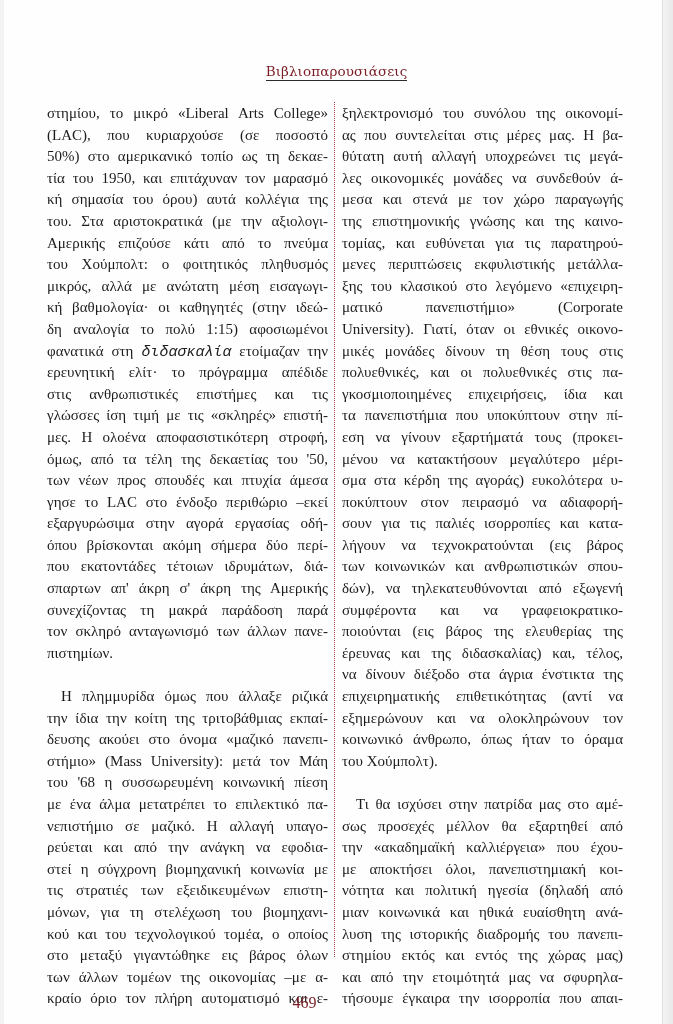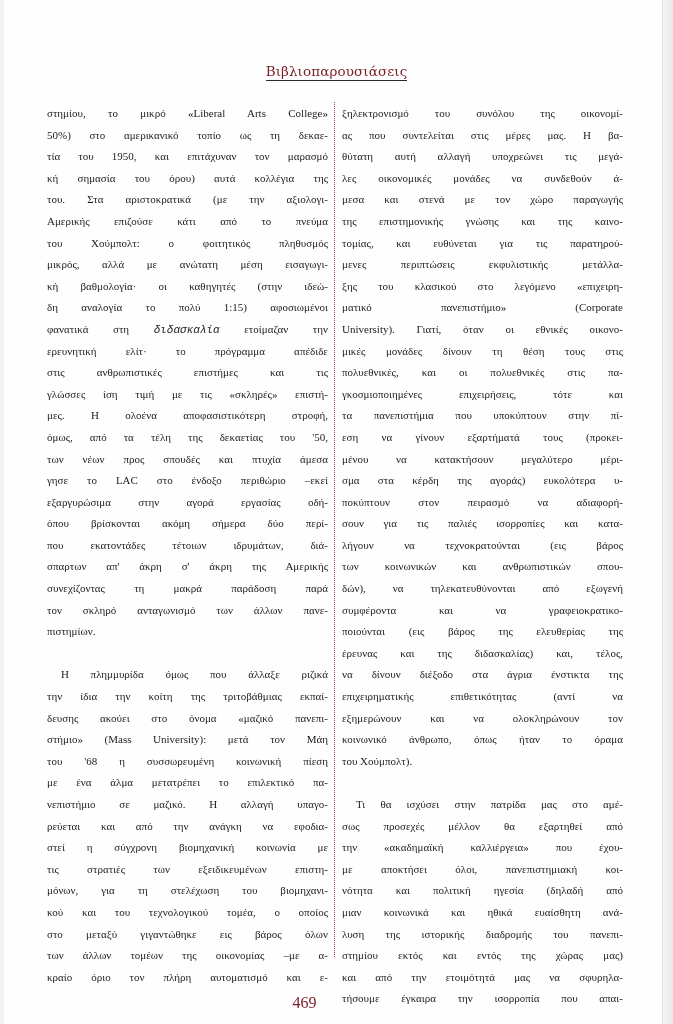--- a/index.html
+++ b/index.html
@@ -23,21 +23,21 @@
     font-family: "DejaVu Serif", serif;
     font-size: 13.5px; color: #7a1c24;
     letter-spacing: 0.1px;
   }
   .running-head span {
     border-bottom: 1px solid #2b2b2b; padding-bottom: 1px;
   }
   .col {
     position: absolute; top: 103px;
     font-family: "Liberation Serif", serif;
-    font-size: 11px; line-height: 21.6px; color: #1c1c1c;
+    font-size: 15px; line-height: 21.6px; color: #1c1c1c;
   }
   .col.left { left: 47px; width: 281px; }
   .col.right { left: 342px; width: 281px; }
   .line {
     display: block; white-space: nowrap;
     text-align: justify; text-align-last: justify;
     height: 21.6px;
   }
   .line.last { text-align-last: left; }
   .line.indent { padding-left: 14px; }
@@ -63,20 +63,21 @@
 
   <div class="running-head">
     <span>Βιβλιοπαρουσιάσεις</span>
   </div>
 
   <div class="divider"></div>
 
   <div class="col left">
     <div>
       <span class="line">στημίου, το μικρό «Liberal Arts College»</span>
+      <span class="line">(LAC), που κυριαρχούσε (σε ποσοστό</span>
       <span class="line">50%) στο αμερικανικό τοπίο ως τη δεκαε-</span>
       <span class="line">τία του 1950, και επιτάχυναν τον μαρασμό</span>
       <span class="line">κή σημασία του όρου) αυτά κολλέγια της</span>
       <span class="line">του. Στα αριστοκρατικά (με την αξιολογι-</span>
       <span class="line">Αμερικής επιζούσε κάτι από το πνεύμα</span>
       <span class="line">του Χούμπολτ: ο φοιτητικός πληθυσμός</span>
       <span class="line">μικρός, αλλά με ανώτατη μέση εισαγωγι-</span>
       <span class="line">κή βαθμολογία· οι καθηγητές (στην ιδεώ-</span>
       <span class="line">δη αναλογία το πολύ 1:15) αφοσιωμένοι</span>
       <span class="line"><span>φανατικά στη</span> <em>διδασκαλία</em> <span>ετοίμαζαν την</span></span>
@@ -123,21 +124,21 @@
       <span class="line">λες οικονομικές μονάδες να συνδεθούν ά-</span>
       <span class="line">μεσα και στενά με τον χώρο παραγωγής</span>
       <span class="line">της επιστημονικής γνώσης και της καινο-</span>
       <span class="line">τομίας, και ευθύνεται για τις παρατηρού-</span>
       <span class="line">μενες περιπτώσεις εκφυλιστικής μετάλλα-</span>
       <span class="line">ξης του κλασικού στο λεγόμενο «επιχειρη-</span>
       <span class="line">ματικό πανεπιστήμιο» (Corporate</span>
       <span class="line">University). Γιατί, όταν οι εθνικές οικονο-</span>
       <span class="line">μικές μονάδες δίνουν τη θέση τους στις</span>
       <span class="line">πολυεθνικές, και οι πολυεθνικές στις πα-</span>
-      <span class="line">γκοσμιοποιημένες επιχειρήσεις, τότε και</span>
+      <span class="line">γκοσμιοποιημένες επιχειρήσεις, ίδια και</span>
       <span class="line">τα πανεπιστήμια που υποκύπτουν στην πί-</span>
       <span class="line">εση να γίνουν εξαρτήματά τους (προκει-</span>
       <span class="line">μένου να κατακτήσουν μεγαλύτερο μέρι-</span>
       <span class="line">σμα στα κέρδη της αγοράς) ευκολότερα υ-</span>
       <span class="line">ποκύπτουν στον πειρασμό να αδιαφορή-</span>
       <span class="line">σουν για τις παλιές ισορροπίες και κατα-</span>
       <span class="line">λήγουν να τεχνοκρατούνται (εις βάρος</span>
       <span class="line">των κοινωνικών και ανθρωπιστικών σπου-</span>
       <span class="line">δών), να τηλεκατευθύνονται από εξωγενή</span>
       <span class="line">συμφέροντα και να γραφειοκρατικο-</span>

